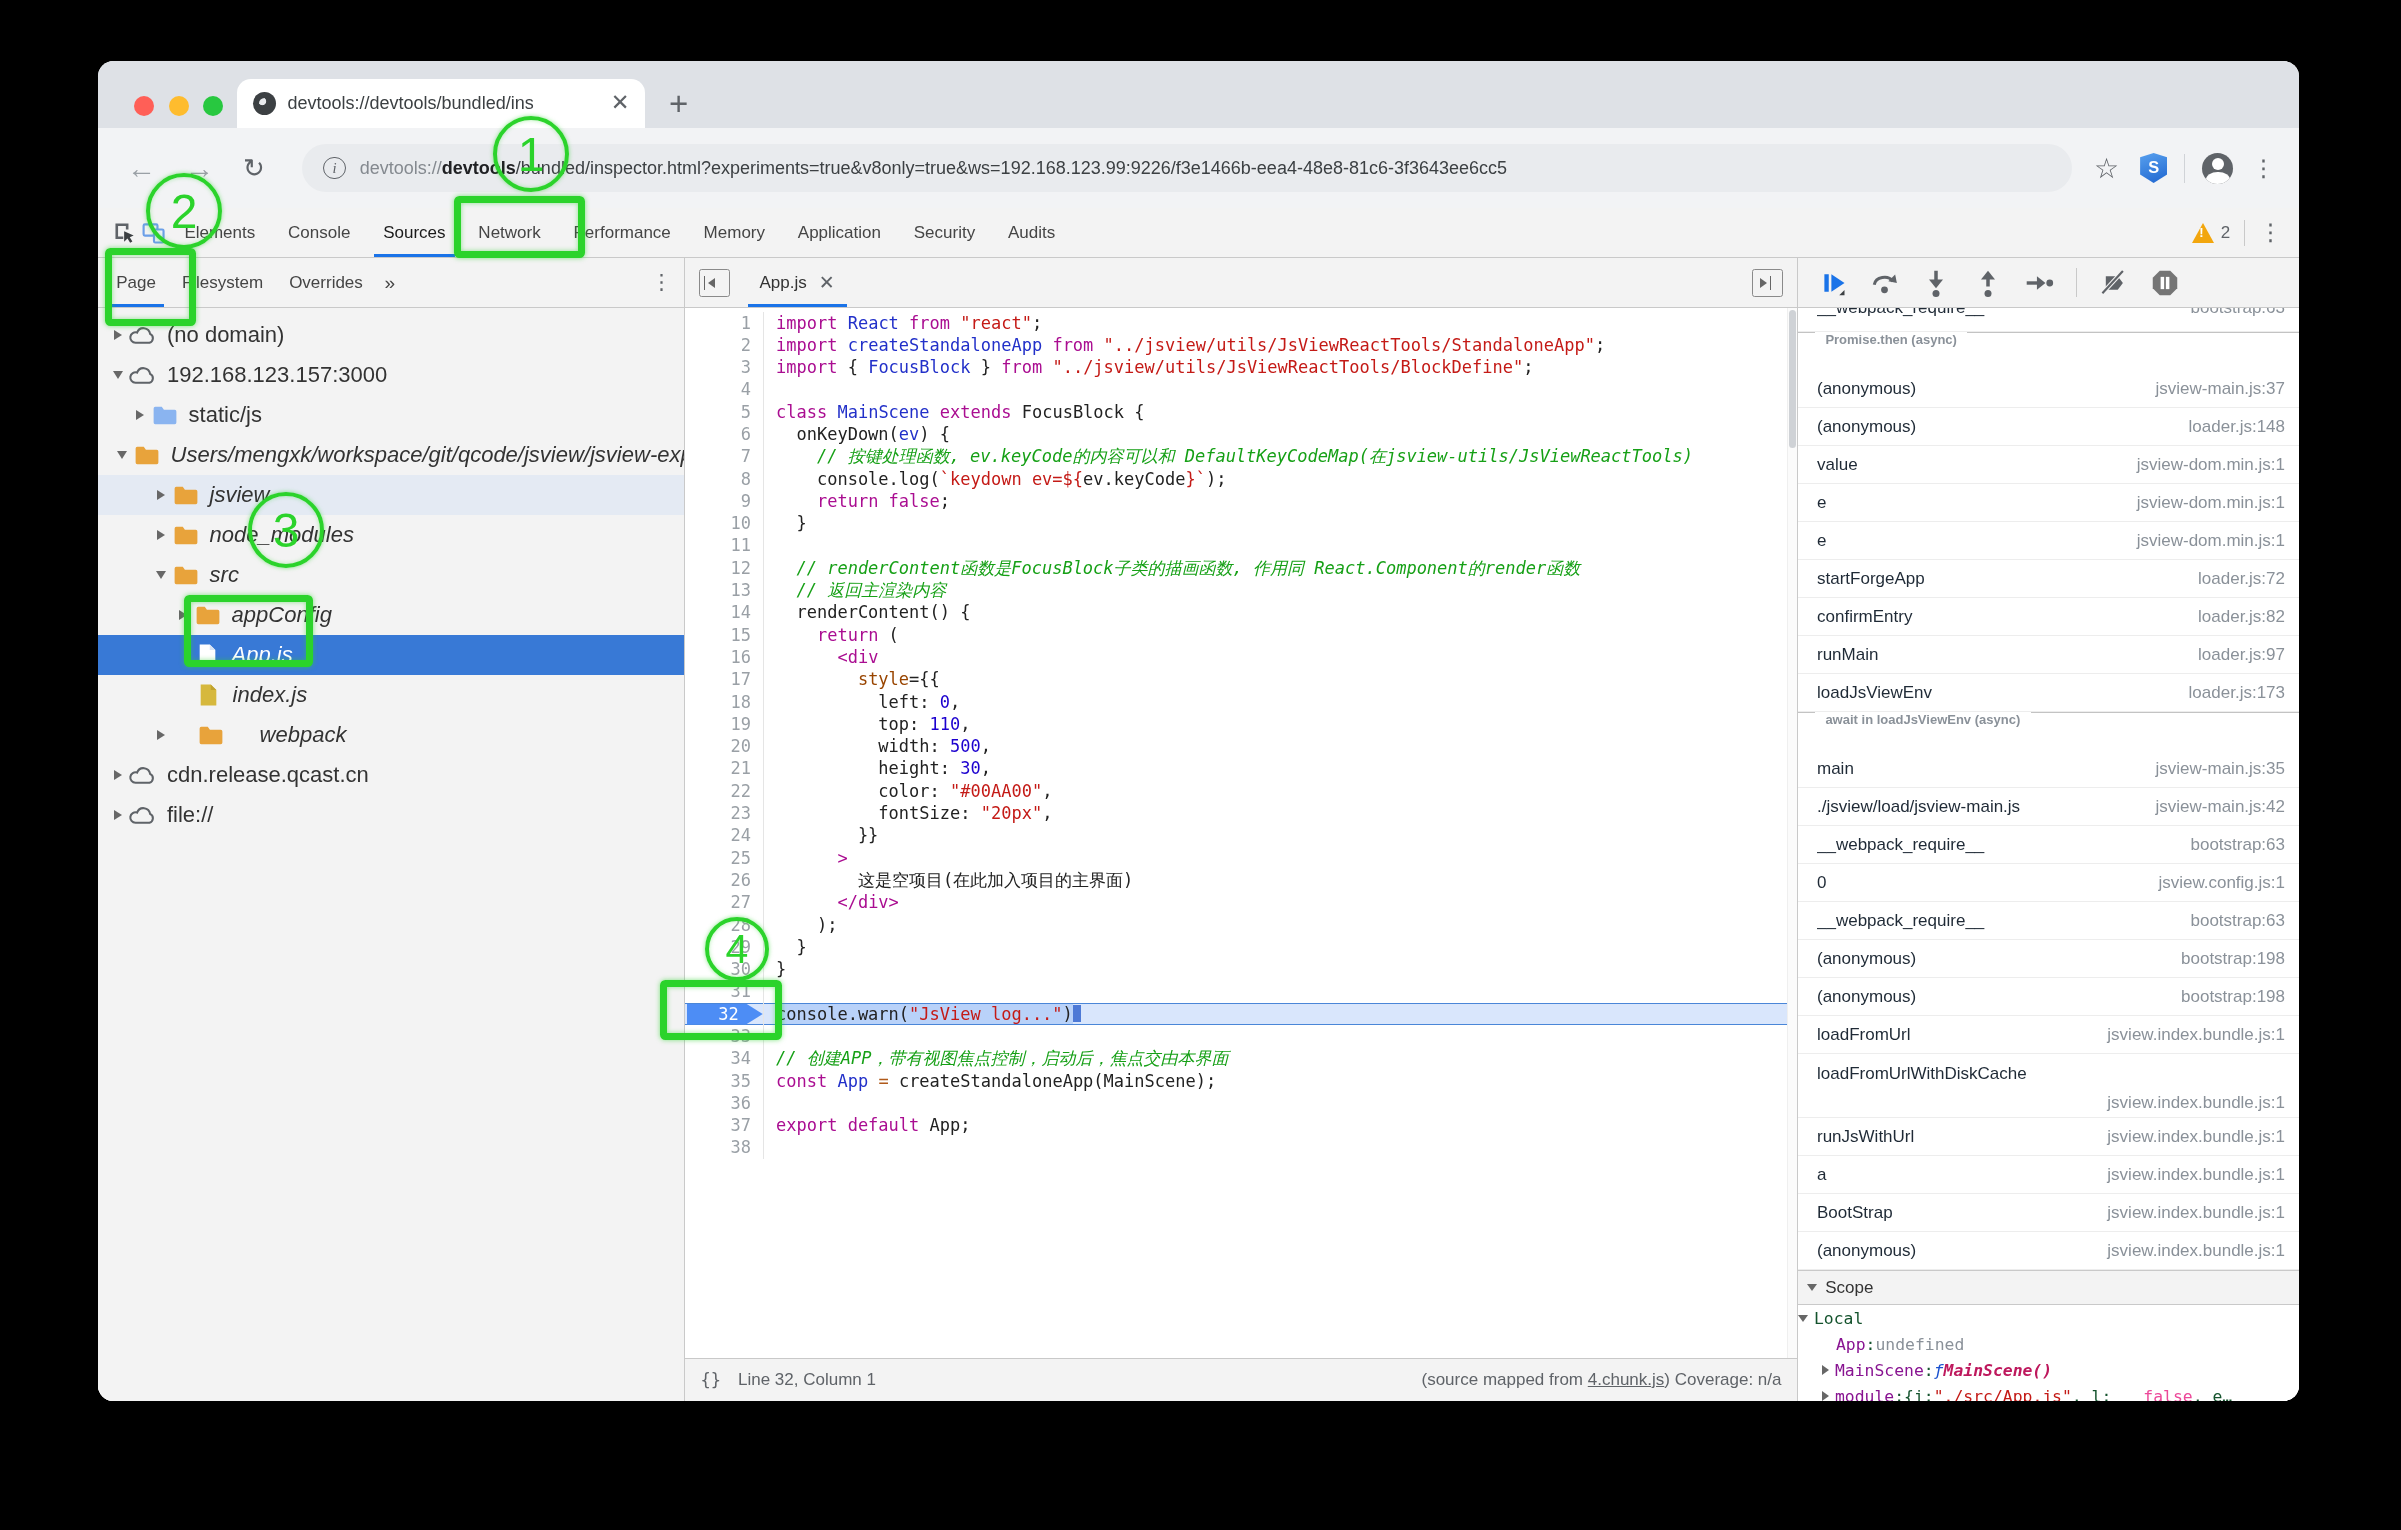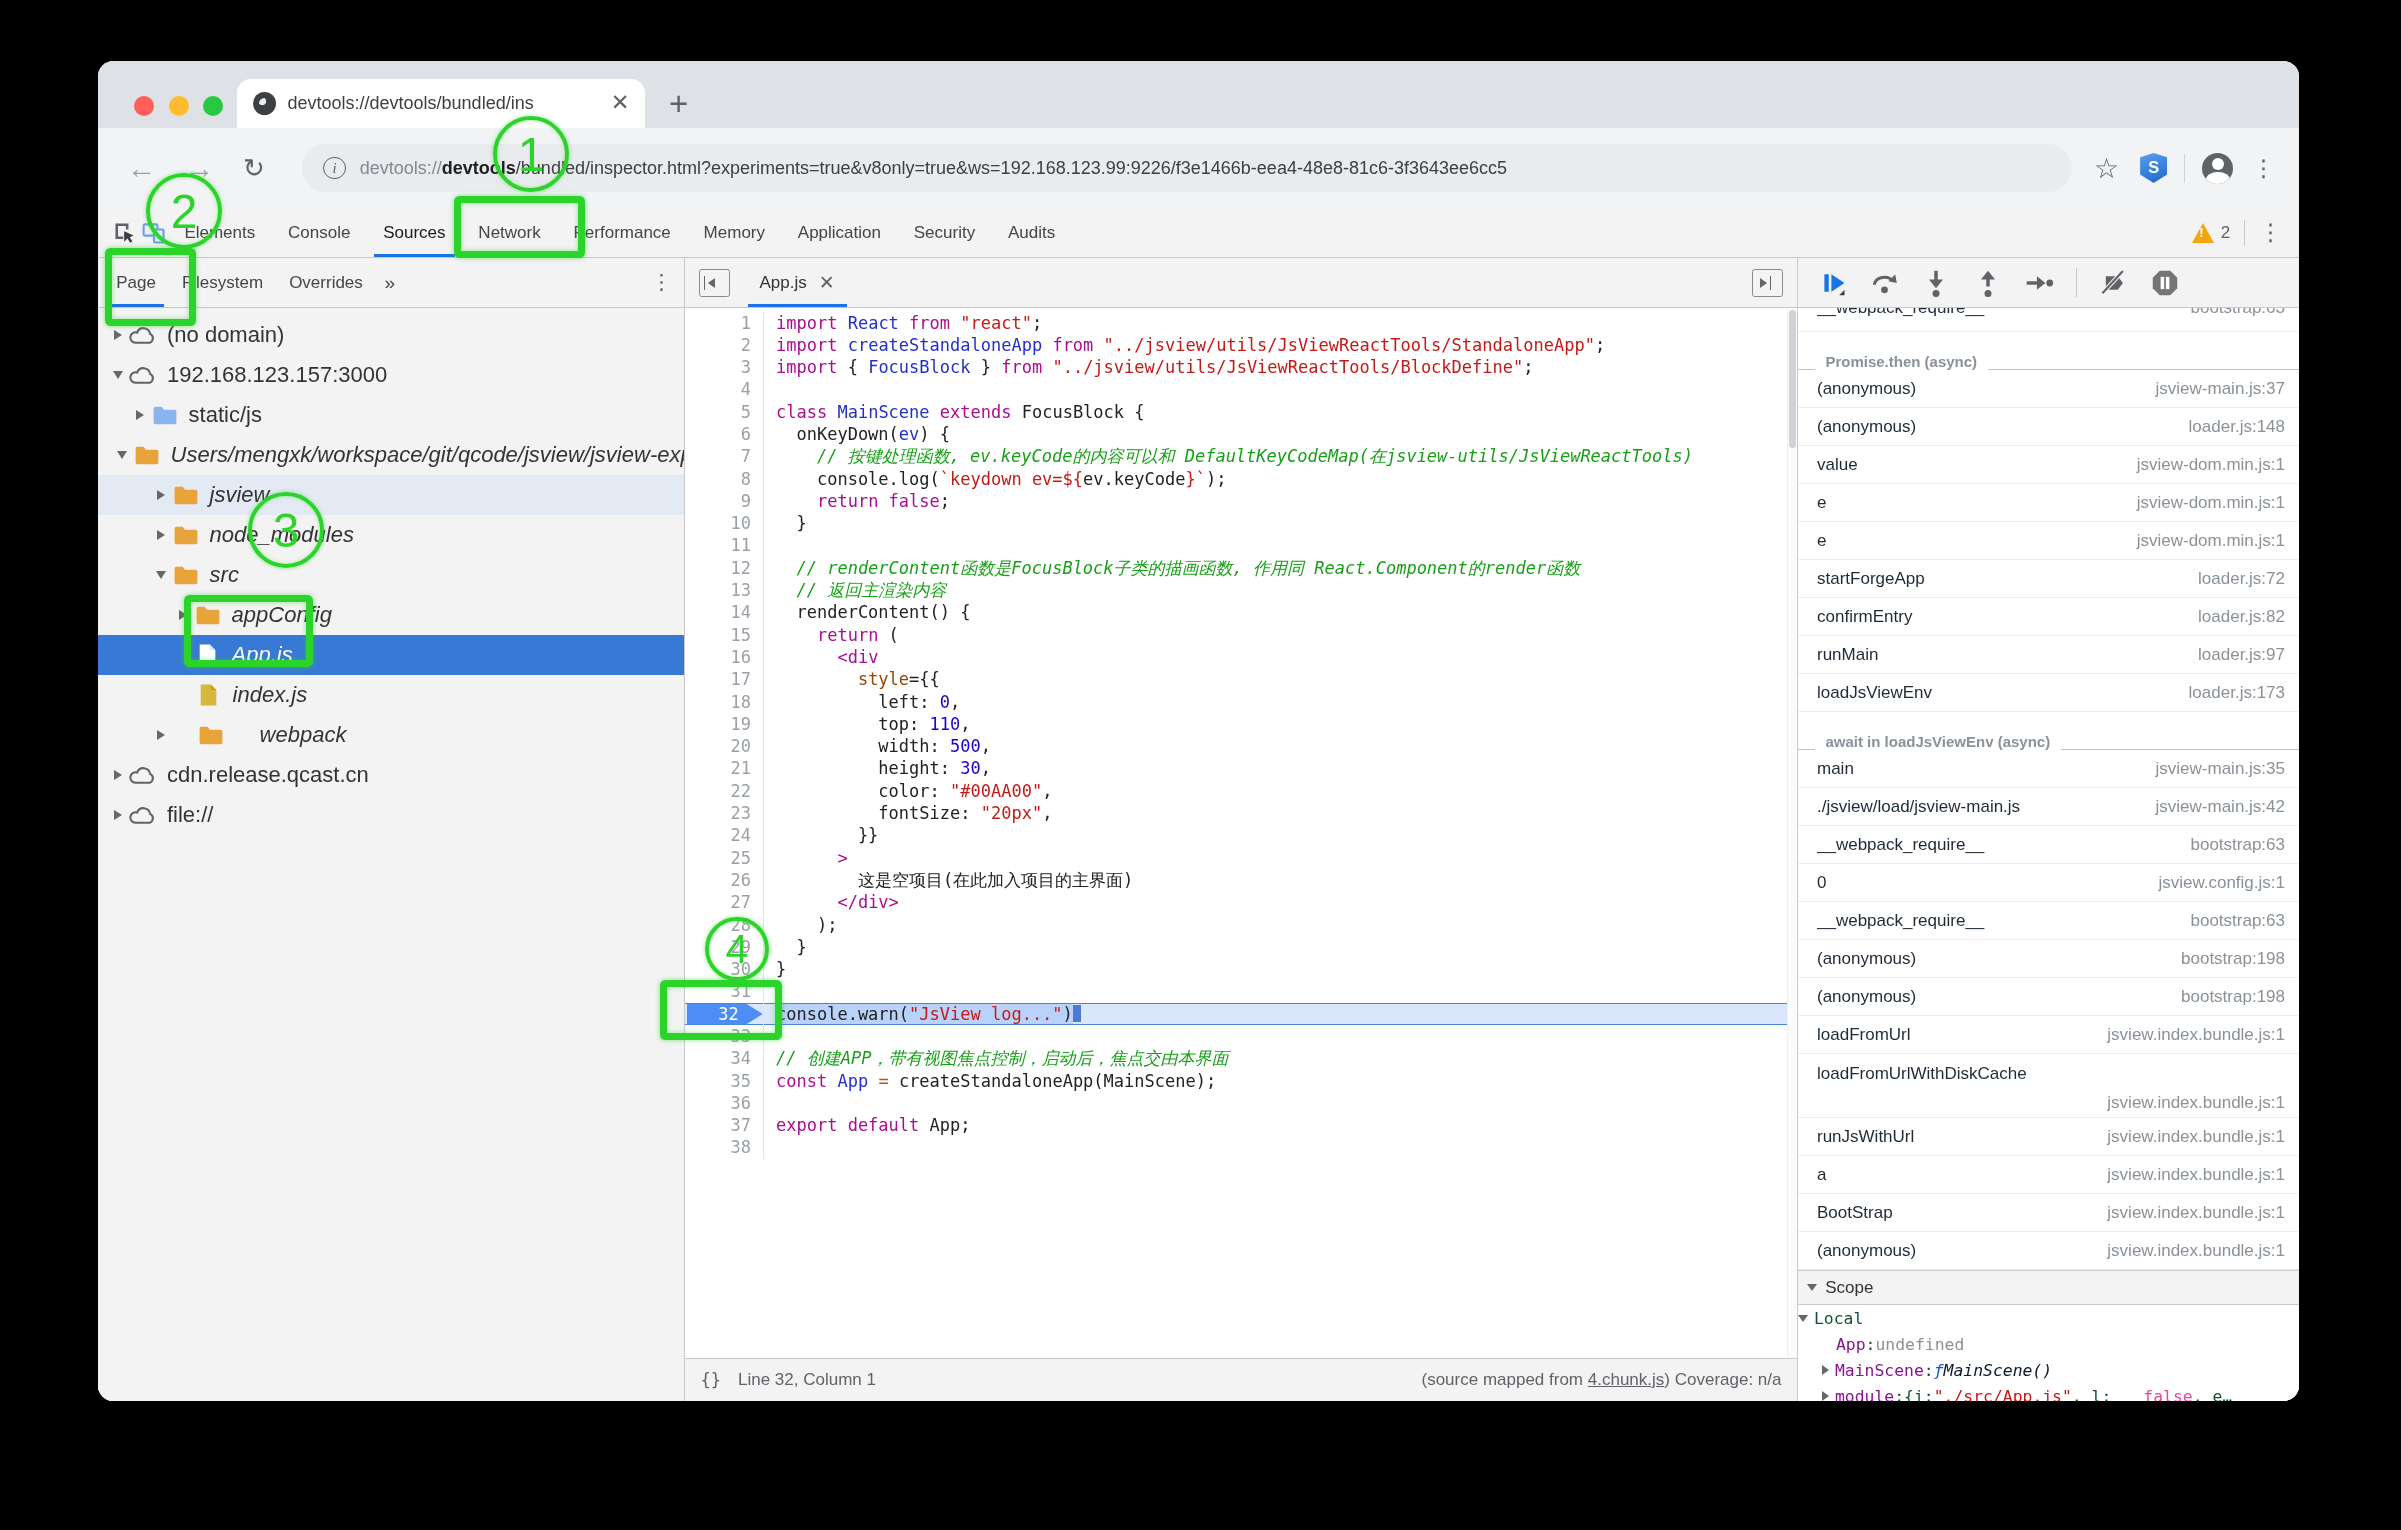--- a/index.html
+++ b/index.html
@@ -99,27 +99,27 @@
   .dbg-sep { width:0.9px; height:29px; background:#c9c9c9; }
   .callstack { flex:none; overflow:hidden; }
   .cs-row { min-height:38px; display:flex; align-items:center; padding:0 14px 0 19px; border-bottom:0.9px solid #ededed; font-size:17px; }
   .cs-name { color:#1f2a36; flex:1; white-space:nowrap; overflow:hidden; }
   .cs-loc { color:#8a9199; margin-left:8.6px; white-space:nowrap; }
   .cs-row.clip { height:24px; min-height:24px; overflow:hidden; align-items:flex-start; }
   .cs-row.clip span { transform:translateY(-10.4px); }
   .cs-row.two { flex-wrap:wrap; min-height:64px; padding-top:5.2px; }
   .cs-row.two .cs-name { flex:0 0 100%; }
   .cs-row.two .cs-loc { flex:0 0 100%; text-align:right; margin:0; }
-  .cs-div { height:38px; display:flex; align-items:flex-end; color:#8a9199; font-weight:700; font-size:15px; white-space:nowrap; }
+  .cs-div { height:38px; display:flex; align-items:flex-start; color:#8a9199; font-weight:700; font-size:13px; white-space:nowrap; }
   .cs-div .ln { border-top:0.9px solid #c3c3c3; } .cs-div .ln.l { width:17px; margin-right:10.4px; } .cs-div .ln.r { flex:1; margin-left:10.4px; }
   .scope-header { height:35px; background:#f3f3f3; border-top:0.9px solid #c9c9c9; border-bottom:0.9px solid #c9c9c9; display:flex; align-items:center; gap:8.6px; padding-left:8.6px; font-size:17px; color:#333; flex:none; }
   .sc-rows { font-family:"DejaVu Sans Mono", monospace; font-size:16.4px; }
   .sc-row { display:flex; align-items:center; height:26px; white-space:nowrap; overflow:hidden; }
   .sc-key { color:#881391; }
-  .sc-u { color:#8a9199; } .sc-f { color:#1a51cf; font-style:italic; } .sc-it { color:#0f172a; font-style:italic; }
+  .sc-u { color:#8a9199; } .sc-f { color:#1a51cf; font-style:italic; } .sc-it { color:#be185d; font-style:italic;font-weight:bold; }
   .sc-s { color:#c41a16; } .sc-b { color:#ec4899;margin-left:32px; } .sc-p { color:#14532d; }
   .tri-s-r { width:0; height:0; border-left:7.8px solid #676767; border-top:5.2px solid transparent; border-bottom:5.2px solid transparent; margin-right:6px; flex:none; }
   .tri-s-d { width:0; height:0; border-top:7.8px solid #676767; border-left:5.2px solid transparent; border-right:5.2px solid transparent; margin-right:6px; flex:none; }
 
   
   .ann { position:absolute; z-index:60; pointer-events:none; }
   .ann-circle { border:4.3px solid #2bd32b; border-radius:50%; display:flex; align-items:center; justify-content:center; color:#2bd32b; font-size:48px; box-shadow:0 0 4.3px rgba(43,211,43,.55), inset 0 0 4.3px rgba(43,211,43,.35); }
   .ann-box { border:7.8px solid #2bd32b; border-radius:5.2px; box-shadow:0 0 5.2px rgba(43,211,43,.6), inset 0 0 5.2px rgba(43,211,43,.5); }
   #ann-c1 { left:493px; top:116px; width:76px; height:76px; }
   #ann-c2 { left:146px; top:173px; width:76px; height:76px; }

